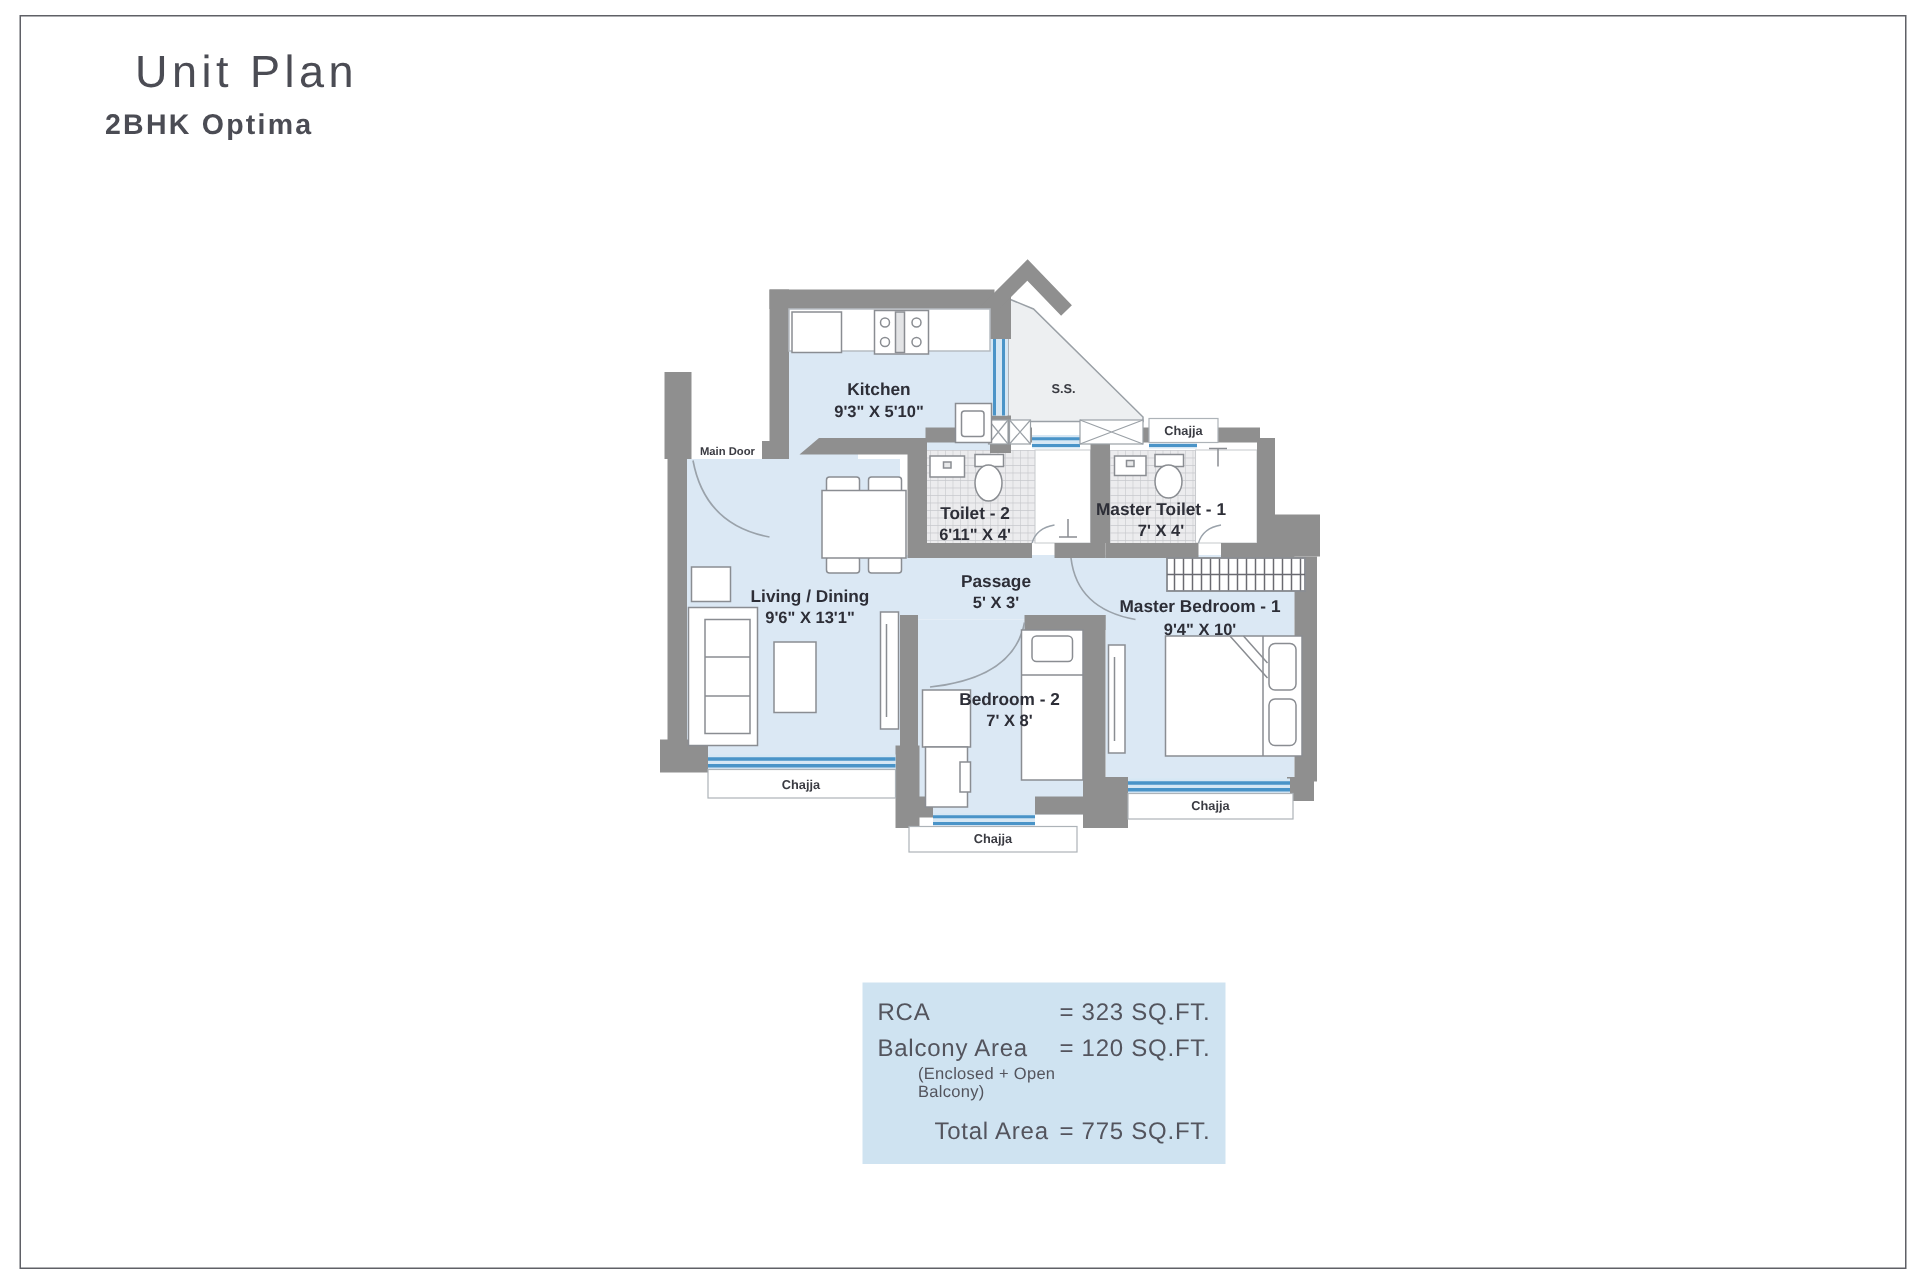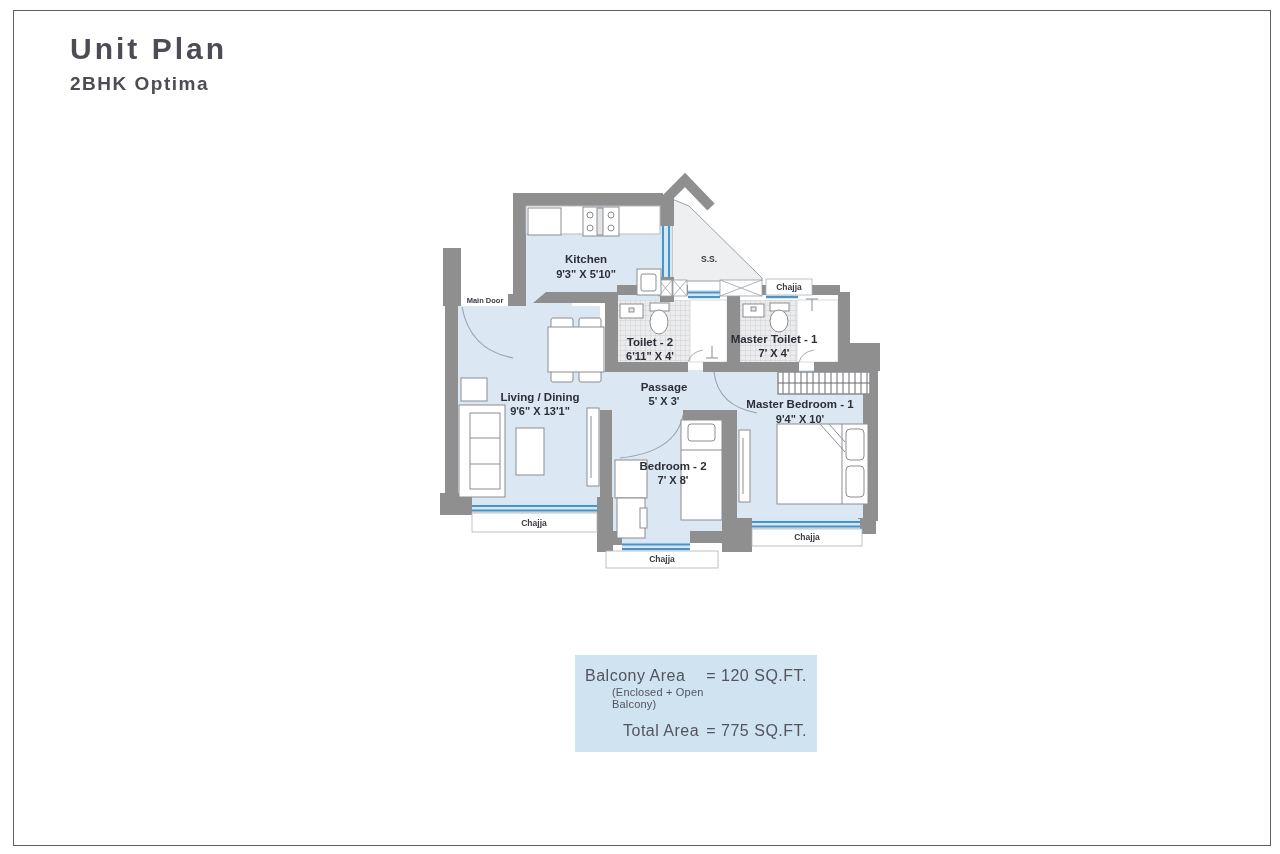--- a/index.html
+++ b/index.html
@@ -1,21 +1,21 @@
 <!DOCTYPE html>
 <html><head>
 <meta charset="utf-8">
 <style>
   html,body{margin:0;padding:0;background:#fff;}
   .page{position:relative;width:1280px;height:854px;background:#fff;overflow:hidden;
         font-family:"Liberation Sans",sans-serif;}
   .frame{position:absolute;left:13px;top:10px;width:1256px;height:834px;
          border:1px solid #5f6066;}
   .title-block{position:absolute;left:70px;top:32px;color:#4b4c54;}
-  .title-main{font-size:30px;letter-spacing:3px;font-weight:700;}
+  .title-main{font-size:30px;letter-spacing:3px;font-weight:400;margin-left:20px;}
   .title-sub{font-size:19px;letter-spacing:1.5px;margin-top:7px;font-weight:700;}
   .plan-svg{position:absolute;left:0;top:0;}
 
   
   .area-table{position:absolute;left:575px;top:655px;width:242px;
               background:#cfe3f1;color:#53545d;padding:8px 0 10px 0;}
   .at-row{display:flex;align-items:flex-start;padding:4px 10px 2px 10px;}
   .at-label{width:152px;font-size:16px;letter-spacing:0.5px;}
   .at-sub{font-size:11px;letter-spacing:0.2px;margin-top:1px;margin-left:27px;}
   .at-value{font-size:16px;letter-spacing:0.5px;white-space:nowrap;}
@@ -271,20 +271,24 @@
       <text class="room-dims" x="673" y="484">7' X 8'</text>
       <text class="small-label" x="534" y="526">Chajja</text>
       <text class="small-label" x="662" y="562">Chajja</text>
       <text class="small-label" x="807" y="540">Chajja</text>
       <text class="small-label" x="789" y="290">Chajja</text>
     </g>
   </svg>
 
   <div class="area-table">
     <div class="at-row">
+      <div class="at-label">RCA</div>
+      <div class="at-value">= 323 SQ.FT.</div>
+    </div>
+    <div class="at-row">
       <div class="at-label">
         <div>Balcony Area</div>
         <div class="at-sub">(Enclosed + Open Balcony)</div>
       </div>
       <div class="at-value">= 120 SQ.FT.</div>
     </div>
     <div class="at-row total">
       <div class="at-label">Total Area</div>
       <div class="at-value">= 775 SQ.FT.</div>
     </div>

